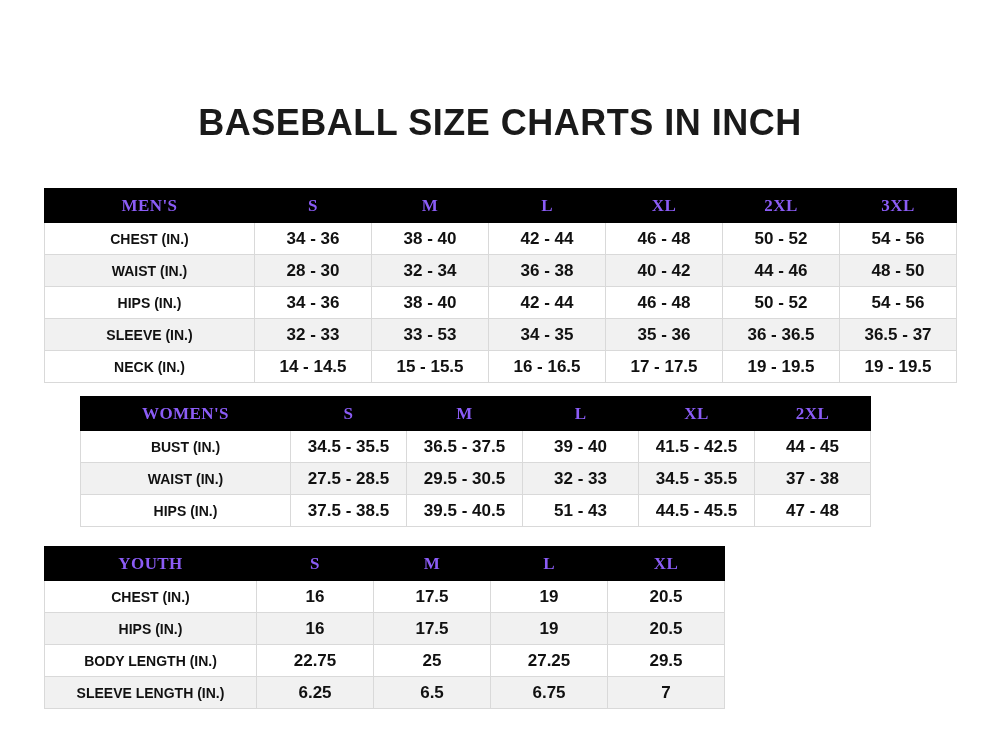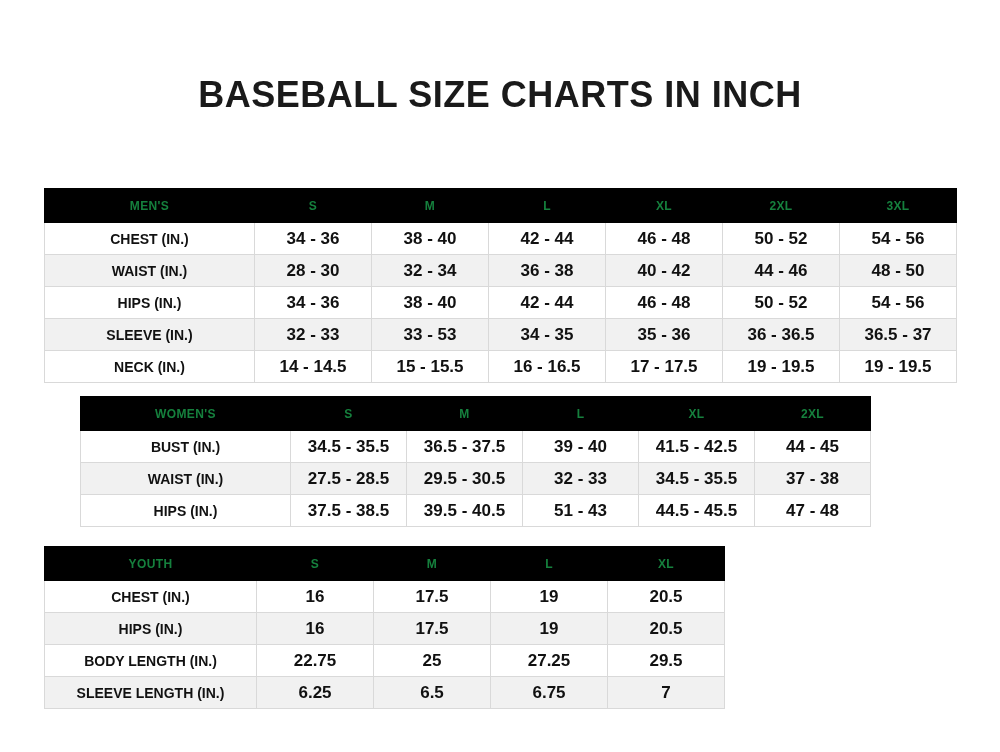--- a/index.html
+++ b/index.html
@@ -20,21 +20,21 @@
     height: 752px;
     box-sizing: border-box;
   }
   .title {
     text-align: center;
     font-size: 36px;
     font-weight: bold;
     letter-spacing: 0.5px;
     color: #1a1a1a;
     margin: 0;
-    padding-top: 74px;
+    padding-top: 102px;
     padding-bottom: 0;
     font-family: "Liberation Sans", sans-serif;
   }
 
   .chart-block {
     position: absolute;
     left: 44px;
   }
   #men-block  { top: 188px; width: 912px; }
   #women-block{ top: 396px; width: 790px; padding-left: 36px; }
@@ -53,25 +53,26 @@
     font-size: 17px;
     height: 31px;
     padding: 0 2px;
     color: #111111;
     background: #ffffff;
     white-space: nowrap;
     overflow: hidden;
   }
   table.size-table thead th {
     background: #000000;
-    color: #15803d;
+    color: #8b5cf6;
     border: 1px solid #000000;
-    font-size: 12px;
+    font-size: 17px;
     letter-spacing: 0.4px;
     height: 33px;
+    font-family: Liberation Serif, serif;
   }
   table.size-table tbody tr.alt td {
     background: #f1f1f1;
   }
   table.size-table tbody td.rowlabel {
     background: #ffffff;
     font-size: 14px;
     text-align: center;
   }
   table.size-table tbody tr.alt td.rowlabel {

